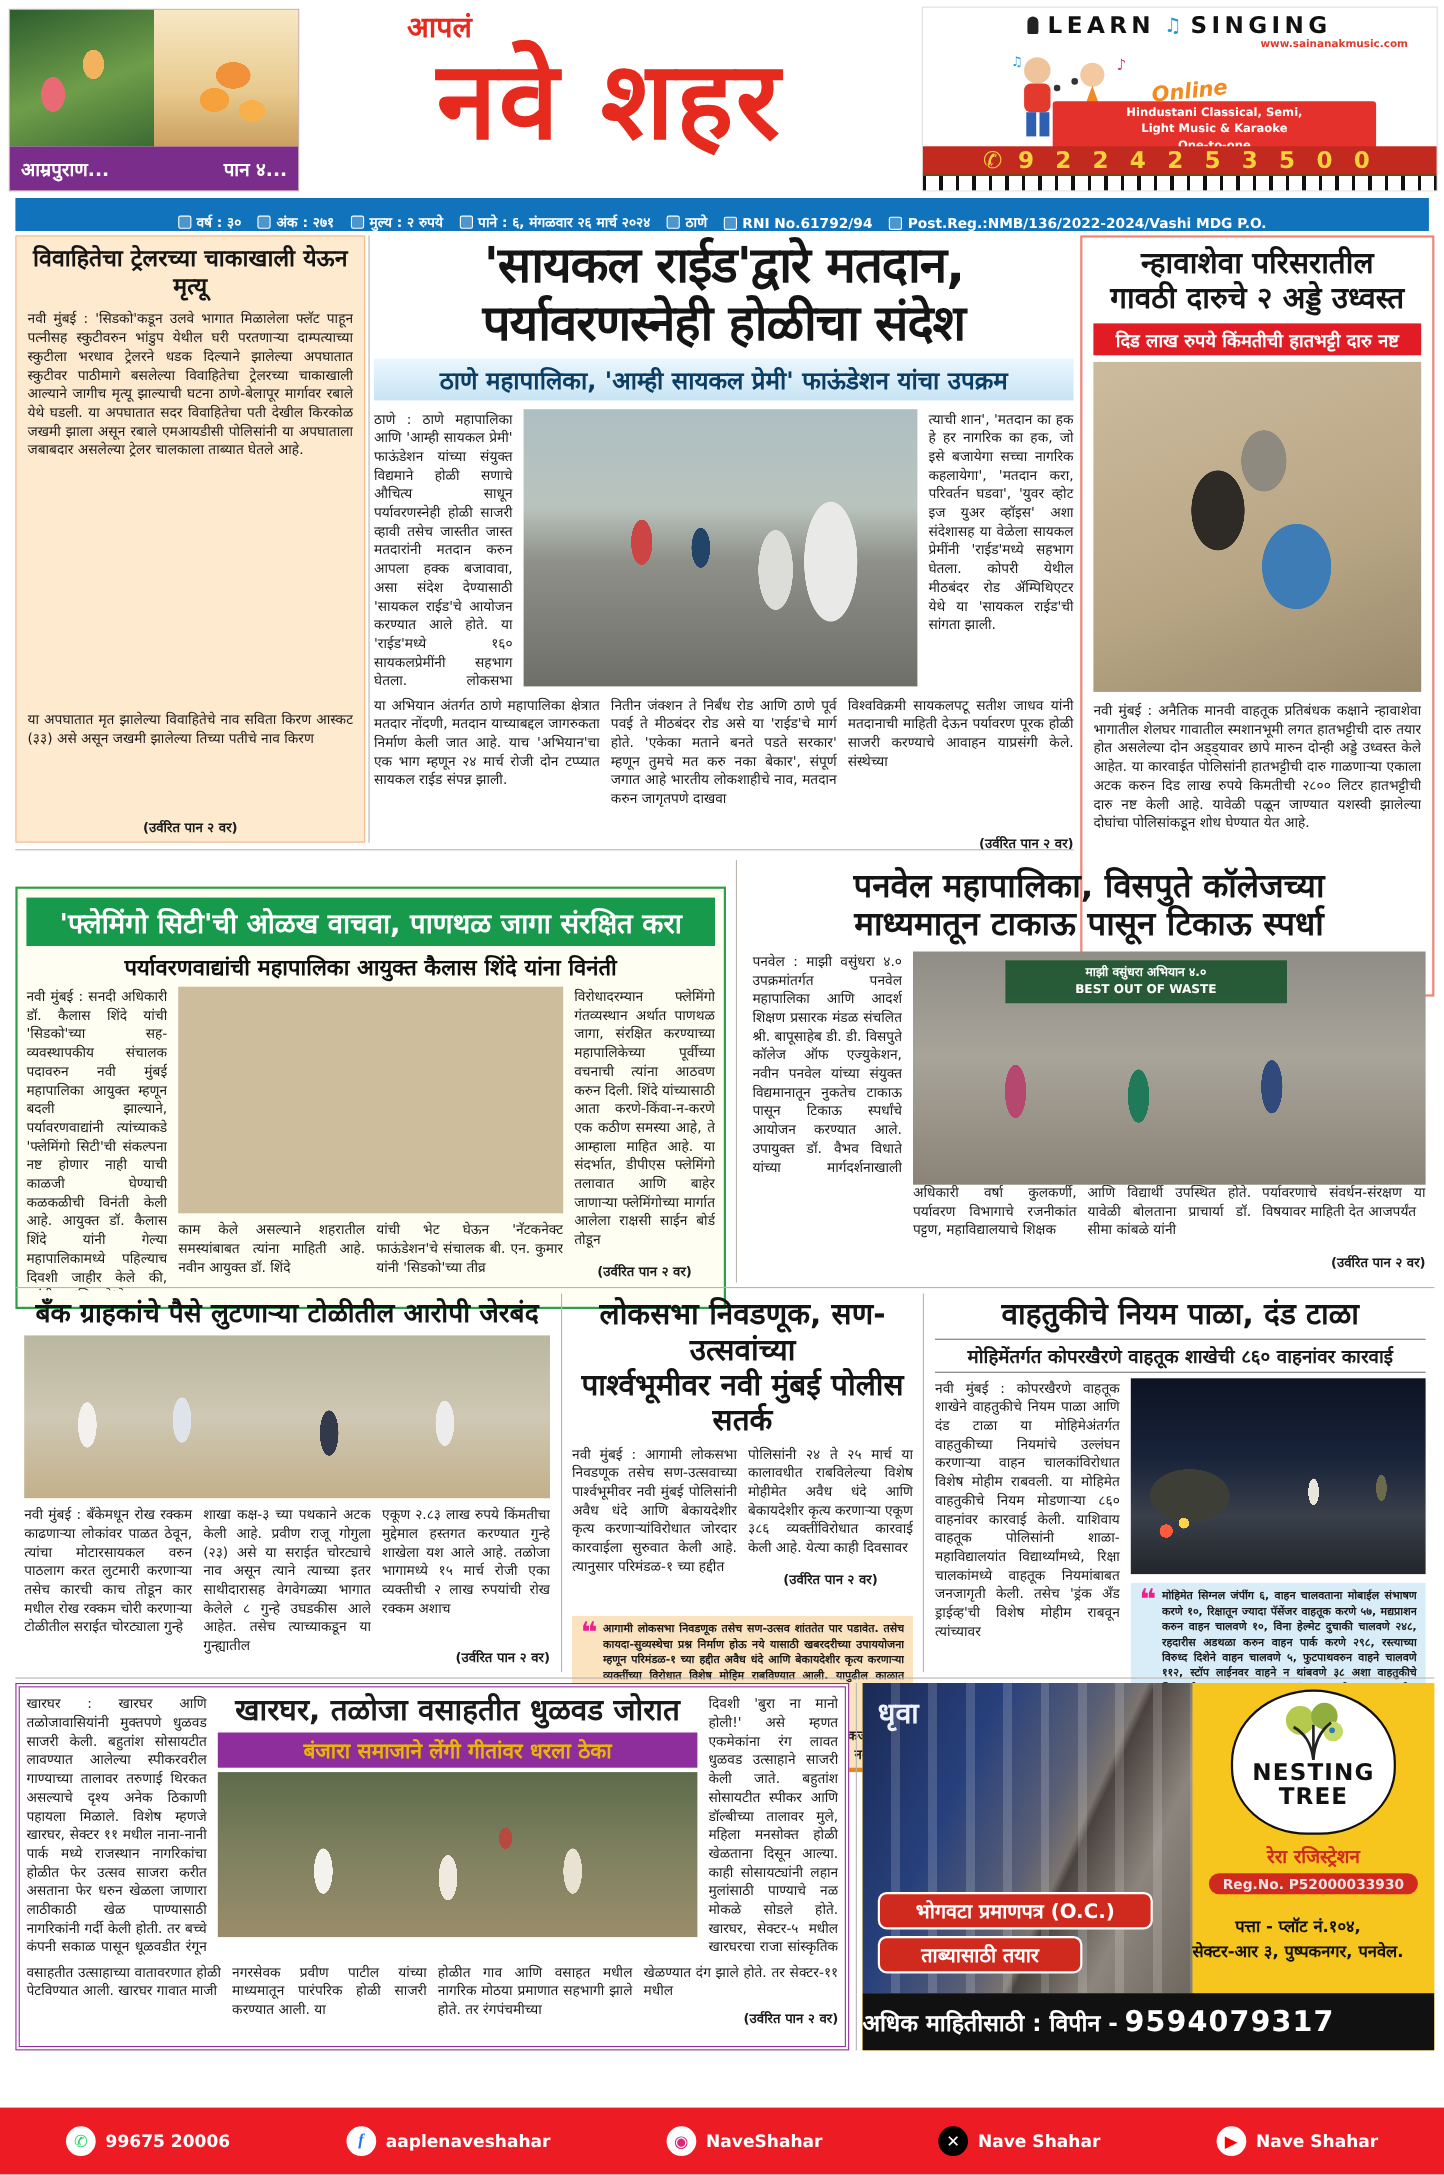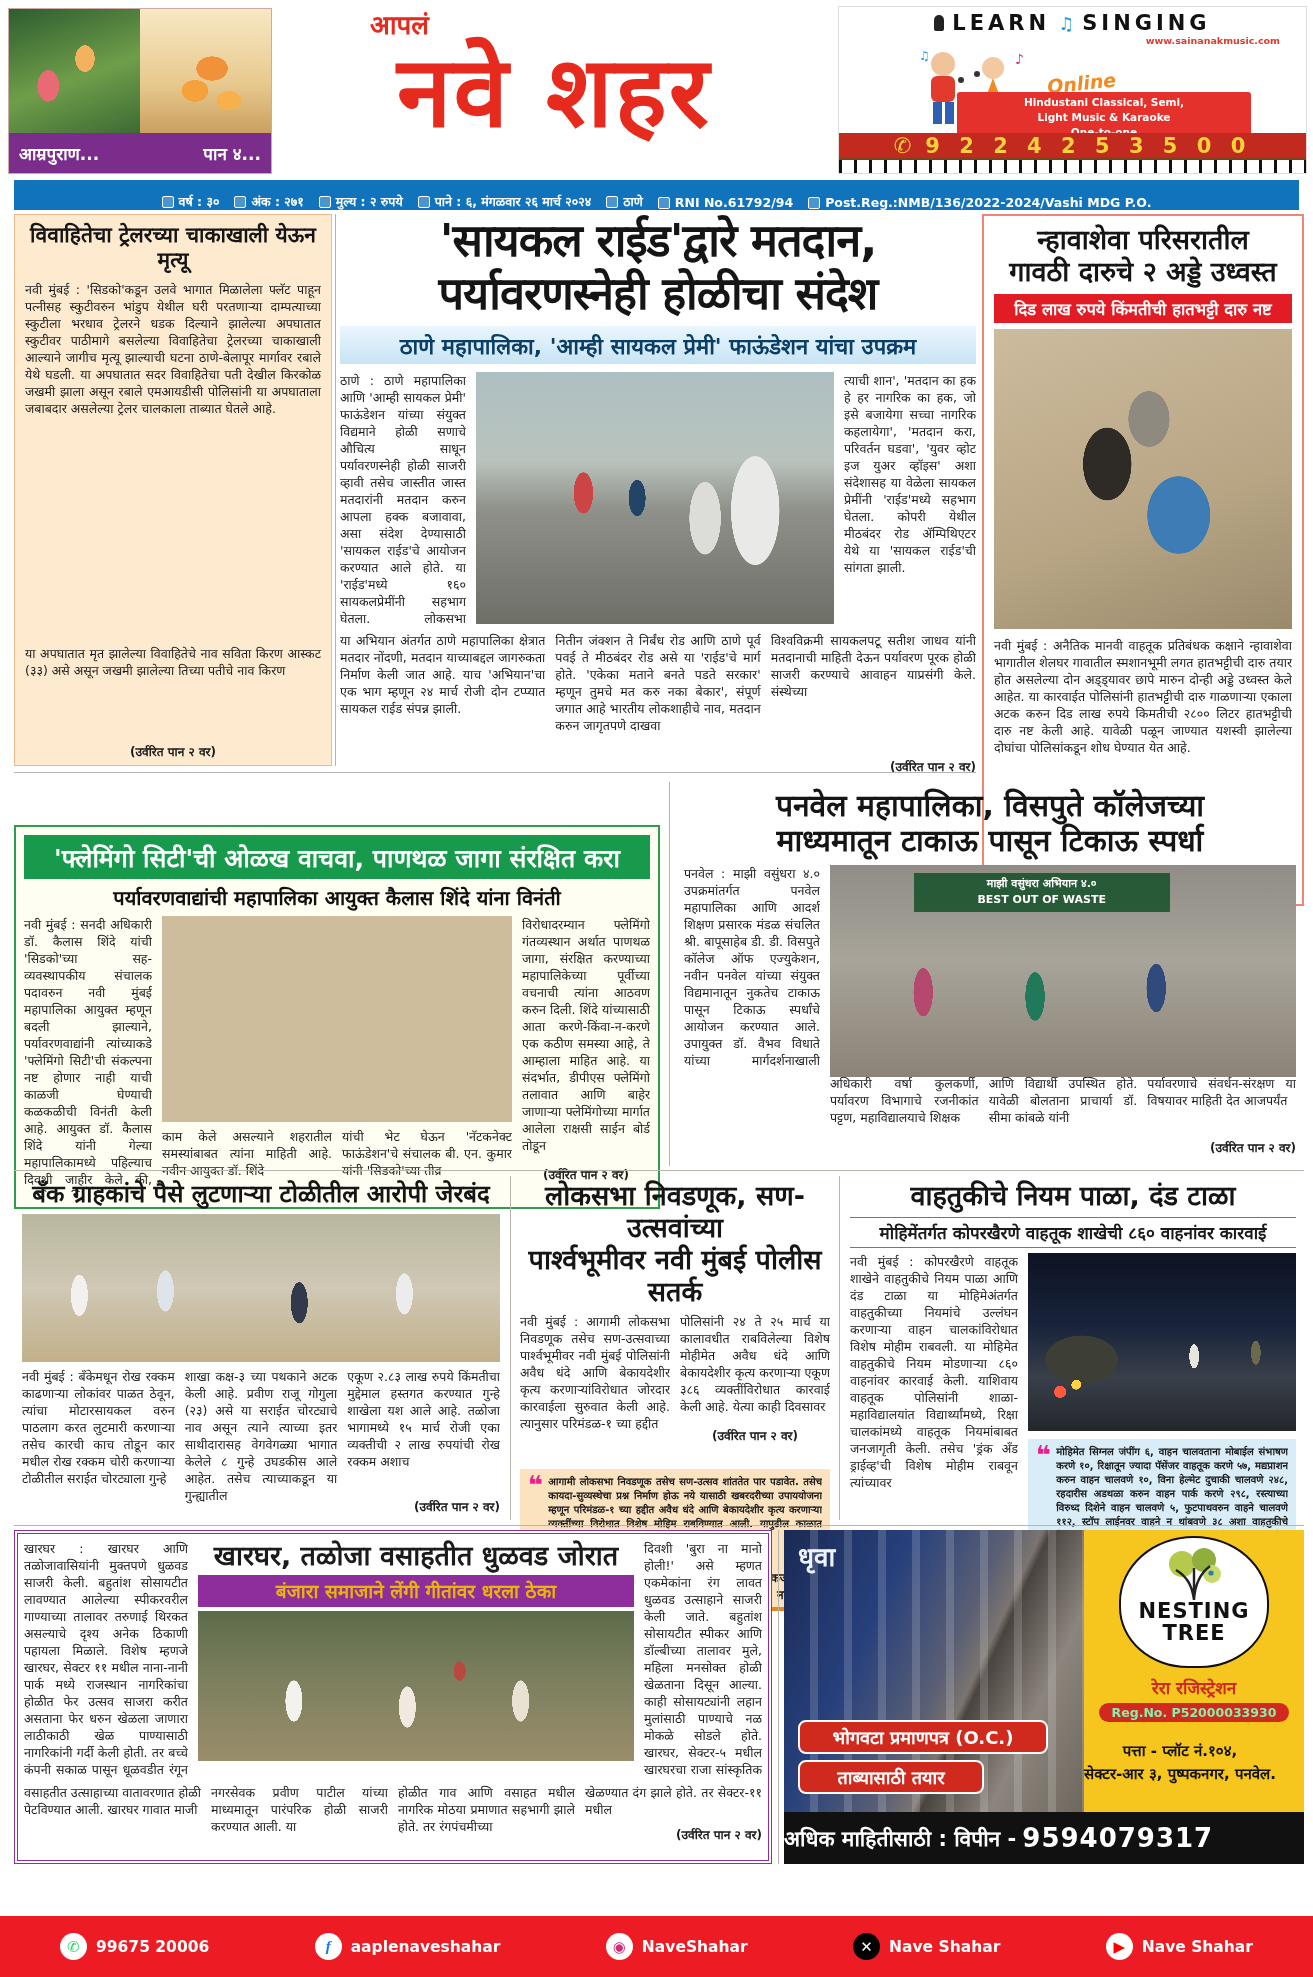--- a/index.html
+++ b/index.html
@@ -71,21 +71,21 @@
   .liquor{left:982px;top:214px;width:322px;height:692px;border:2px solid #ef8576;background:#fff;
      padding:8px 10px;box-sizing:border-box;}
   .liquor .headline{font-size:27px;}
   .liquor .subhead-strip{background:#e11c24;color:#fff;font-size:16.5px;padding:3px 0;margin:6px 0;}
   .liquor-photo{height:300px;background:
      radial-gradient(52px 64px at 62% 62%,#3d7cb5 0 60%,transparent 61%),
      radial-gradient(40px 60px at 38% 45%,#2e2a26 0 60%,transparent 61%),
      radial-gradient(34px 46px at 52% 30%,#8f8a80 0 60%,transparent 61%),
      linear-gradient(160deg,#cdbb9e,#b7a584 60%,#9a8a6c);}
   
-  .flamingo{left:14px;top:825px;width:646px;height:384px;border:2px solid #2f9e4c;background:#fffef2;
+  .flamingo{left:14px;top:806px;width:646px;height:384px;border:2px solid #2f9e4c;background:#fffef2;
      padding:8px;box-sizing:border-box;}
   .flamingo-strip{background:#179a4b;color:#fff;font-weight:800;font-size:25px;text-align:center;padding:5px 0;}
   .flamingo .subhead{font-weight:800;font-size:20px;text-align:center;margin:5px 0;color:#101010;}
   .flamingo-photo{height:206px;background:
      radial-gradient(26px 60px at 35% 55%,#6fa0c8 0 60%,transparent 61%),
      radial-gradient(26px 60px at 68% 50%,#243242 0 60%,transparent 61%),
      linear-gradient(180deg,#d9c9a8 0%,#cbb astro 40%,#b7a27c 100%);
      background-color:#cdbd9d;}
   
   .panvel{left:676px;top:782px;width:628px;height:382px;padding:6px 8px;box-sizing:border-box;}
@@ -142,21 +142,21 @@
   .nest{left:784px;top:1530px;width:520px;height:334px;box-sizing:border-box;background:#f6c51e;overflow:hidden;}
   .nest-photo{position:absolute;left:0;top:0;width:300px;height:282px;background:
      repeating-linear-gradient(90deg,transparent 0 26px,rgba(255,255,255,.16) 26px 34px),
      linear-gradient(115deg,#1b2a55 0%,#27407c 30%,#5a5f74 52%,#7b7470 60%,#4a4440 62%,#8c857d 78%,#6e675e 100%);}
   .nest-brand{position:absolute;left:14px;top:8px;color:#eef3ff;font-weight:800;font-size:26px;}
   .nest-right{position:absolute;right:0;top:0;width:220px;height:228px;}
   .nest-blob{margin:6px auto 0;width:150px;height:132px;background:#fff;border:2px solid #111;
      border-radius:50% 50% 46% 46%;text-align:center;padding-top:8px;box-sizing:border-box;}
   .nest-name{font-weight:800;font-size:21px;line-height:1.05;color:#111;letter-spacing:1px;}
   .nest-rera{color:#d02a1e;font-weight:800;font-size:17px;text-align:center;margin-top:8px;}
-  .nest-reg{background:#d02a1e;color:#86efac;font-weight:bold;font-size:12.5px;text-align:center;
+  .nest-reg{background:#d02a1e;color:#e5e5e5;font-weight:bold;font-size:12.5px;text-align:center;
      border-radius:10px;width:190px;margin:4px auto 0;padding:2px 0;}
   .nest-oc{position:absolute;left:14px;top:190px;width:250px;}
   .nest-oc div{background:#d02a1e;color:#fff;font-weight:800;font-size:18px;text-align:center;
      border-radius:8px;padding:3px 6px;margin-bottom:6px;border:2px solid #fff;}
   .nest-addr{position:absolute;right:6px;top:210px;width:236px;color:#111;font-weight:800;
      font-size:15px;text-align:center;line-height:1.5;}
   .nest-bar{position:absolute;left:0;bottom:0;width:100%;height:52px;background:#111;color:#fff;
      display:flex;align-items:center;font-weight:800;font-size:21px;gap:6px;}
   .nest-bar .ph{font-size:26px;letter-spacing:1px;}
   

